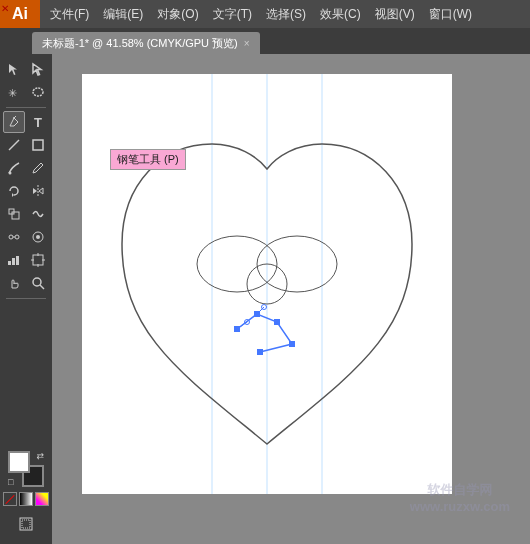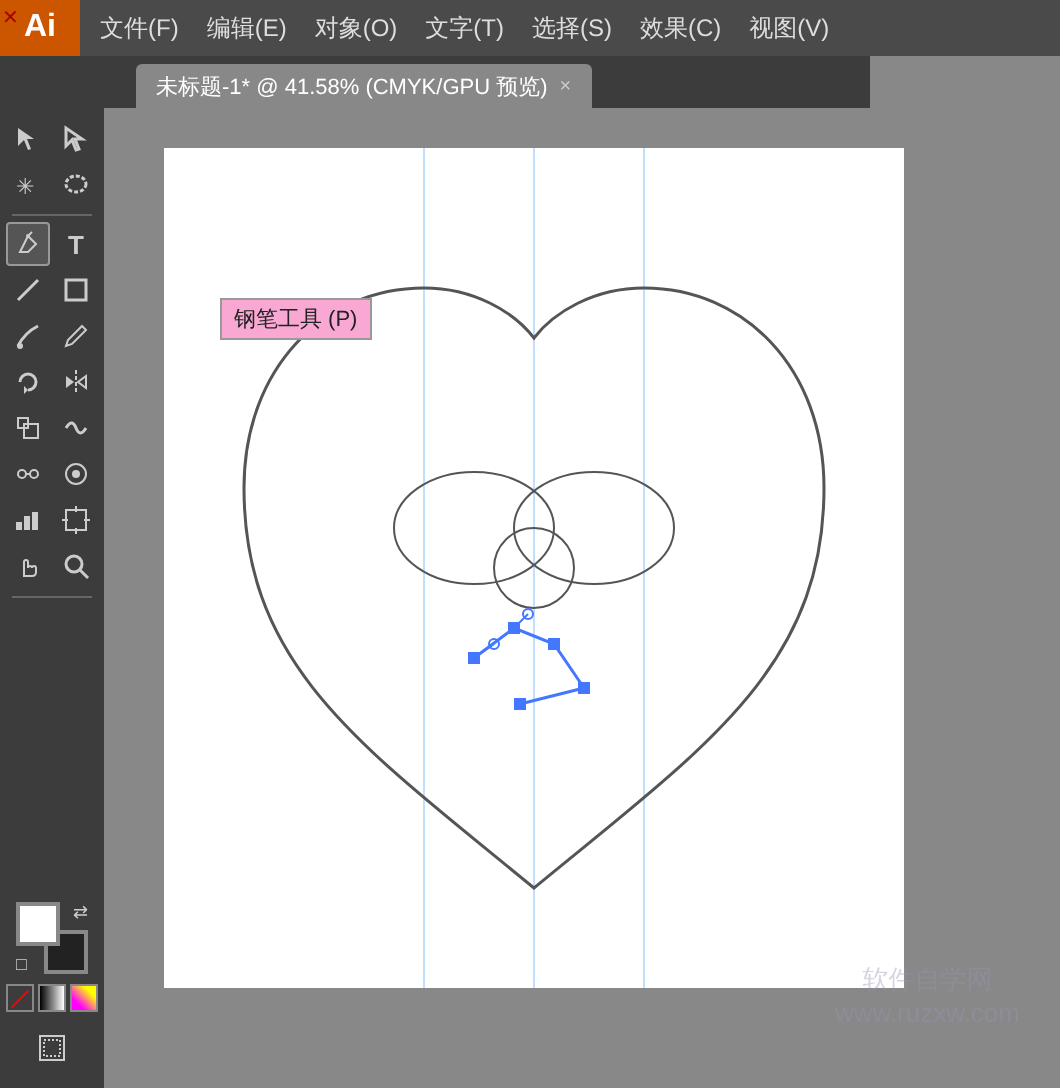--- a/index.html
+++ b/index.html
@@ -43,26 +43,26 @@
     .menu-item {
       color: #ddd;
       padding: 2px 6px;
       font-size: 12px;
       cursor: pointer;
       white-space: nowrap;
     }
 
     
     #tab-bar {
-      width: 435px;
+      width: 530px;
       height: 26px;
       background: #3c3c3c;
       display: flex;
       align-items: flex-end;
-      padding-left: 68px;
+      padding-left: 32px;
     }
     #active-tab {
       background: #888;
       color: #fff;
       padding: 3px 10px;
       font-size: 11px;
       display: flex;
       align-items: center;
       gap: 6px;
       height: 22px;
@@ -215,21 +215,21 @@
     }
 
     
     #watermark {
       position: absolute;
       bottom: 30px;
       right: 20px;
       text-align: center;
       color: rgba(150,150,180,0.4);
       font-size: 13px;
-      font-weight: normal;
+      font-weight: bold;
       pointer-events: none;
     }
 
     
     #drawing-svg {
       position: absolute;
       top: 0;
       left: 0;
       width: 100%;
       height: 100%;
@@ -241,20 +241,21 @@
 <div id="title-bar">
   <div id="ai-logo">Ai</div>
   <div id="menu-bar">
     <span class="menu-item">文件(F)</span>
     <span class="menu-item">编辑(E)</span>
     <span class="menu-item">对象(O)</span>
     <span class="menu-item">文字(T)</span>
     <span class="menu-item">选择(S)</span>
     <span class="menu-item">效果(C)</span>
     <span class="menu-item">视图(V)</span>
+    <span class="menu-item">窗口(W)</span>
   </div>
 </div>
 
 <div id="tab-bar">
   <div id="active-tab">
     <span>未标题-1* @ 41.58% (CMYK/GPU 预览)</span>
     <span id="tab-close">×</span>
   </div>
 </div>
 

